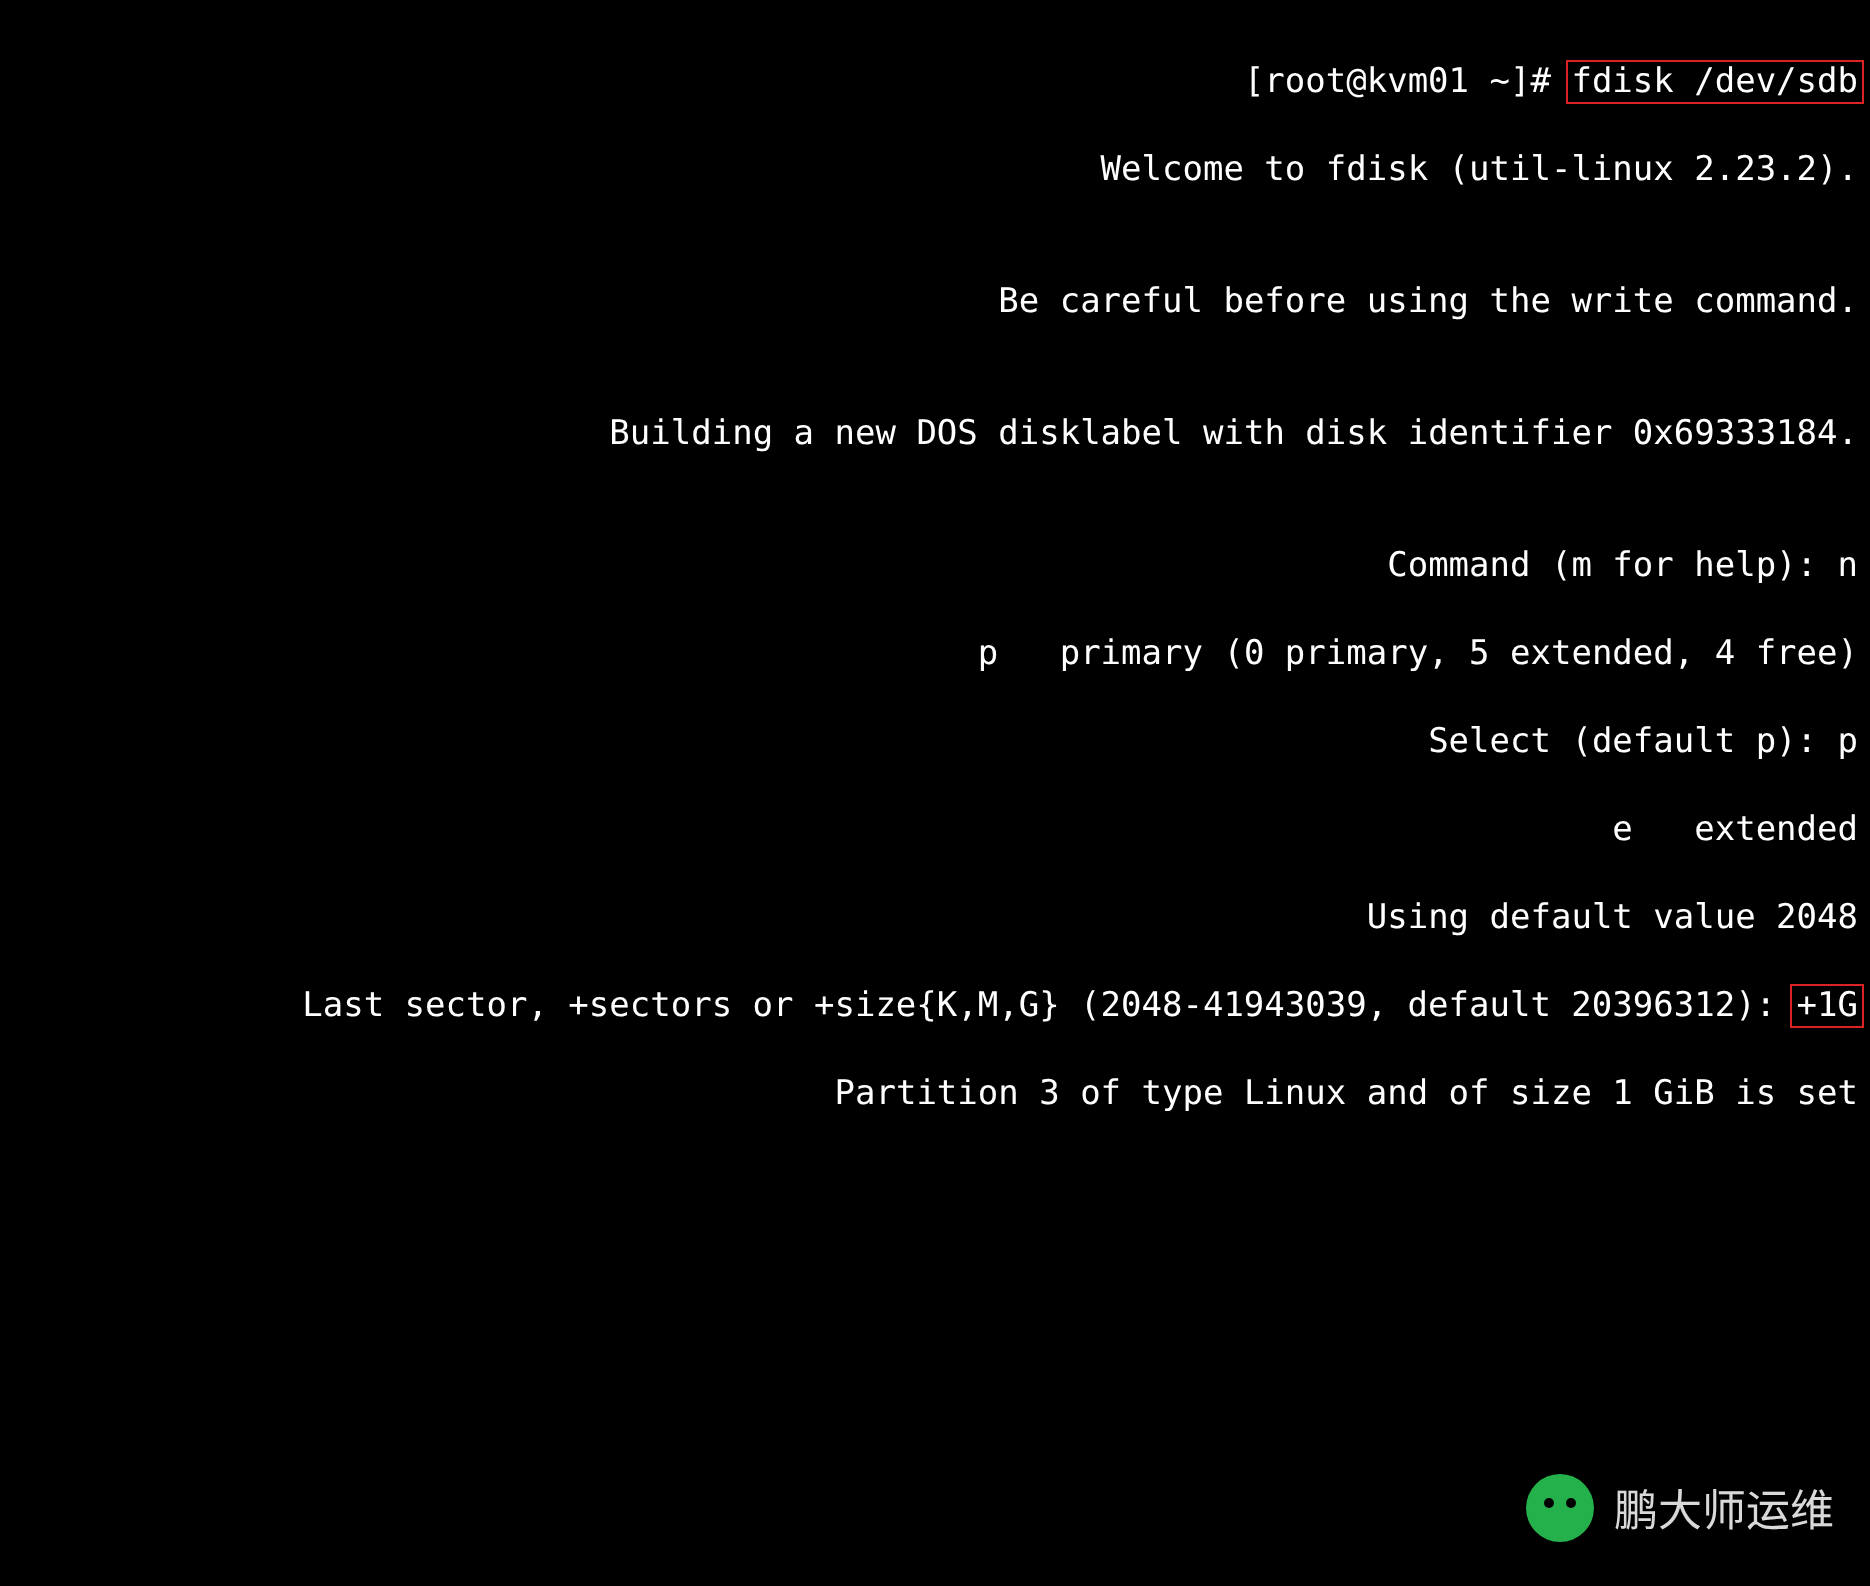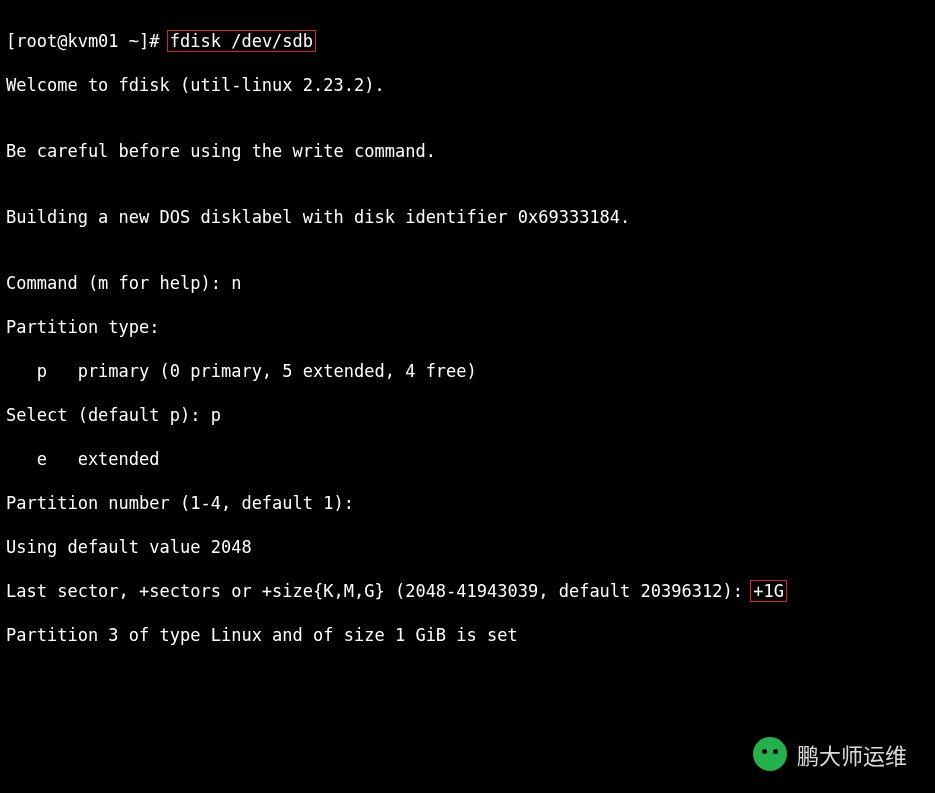--- a/index.html
+++ b/index.html
@@ -14,30 +14,31 @@
     line-height: 22px;
     color: #fff;
   }
   .terminal {
     position: relative;
     width: 935px;
     height: 793px;
     box-sizing: border-box;
     padding: 8px 6px;
     white-space: pre;
+    text-align: right;
   }
   .line { display: block; }
   .hl-red {
     border: 1px solid #d22;
     padding: 0 2px;
     margin: -1px -3px;
   }
   .watermark {
     position: absolute;
-    right: 28px;
+    right: 18px;
     bottom: 22px;
     display: flex;
     align-items: center;
     color: #fff;
     font-family: "PingFang SC","Microsoft YaHei","Noto Sans CJK SC",sans-serif;
     font-size: 22px;
     opacity: .85;
   }
   .watermark .bubble {
     width: 34px; height: 34px;
@@ -62,25 +63,23 @@
 
 <div class="terminal">
 <span class="line"><span>[root@kvm01 ~]# </span><span class="hl-red">fdisk /dev/sdb</span></span>
 <span class="line">Welcome to fdisk (util-linux 2.23.2).</span>
 <span class="line"></span>
 <span class="line">Be careful before using the write command.</span>
 <span class="line"></span>
 <span class="line">Building a new DOS disklabel with disk identifier 0x69333184.</span>
 <span class="line"></span>
 <span class="line">Command (m for help): n</span>
-<span class="line">Partition type:</span>
 <span class="line">   p   primary (0 primary, 5 extended, 4 free)</span>
 <span class="line">Select (default p): p</span>
 <span class="line">   e   extended</span>
-<span class="line">Partition number (1-4, default 1):</span>
 <span class="line">Using default value 2048</span>
 <span class="line"><span>Last sector, +sectors or +size{K,M,G} (2048-41943039, default 20396312): </span><span class="hl-red">+1G</span></span>
 <span class="line">Partition 3 of type Linux and of size 1 GiB is set</span>
 <span class="line"></span>
 
 
 <span class="line"></span>
 
 
 

